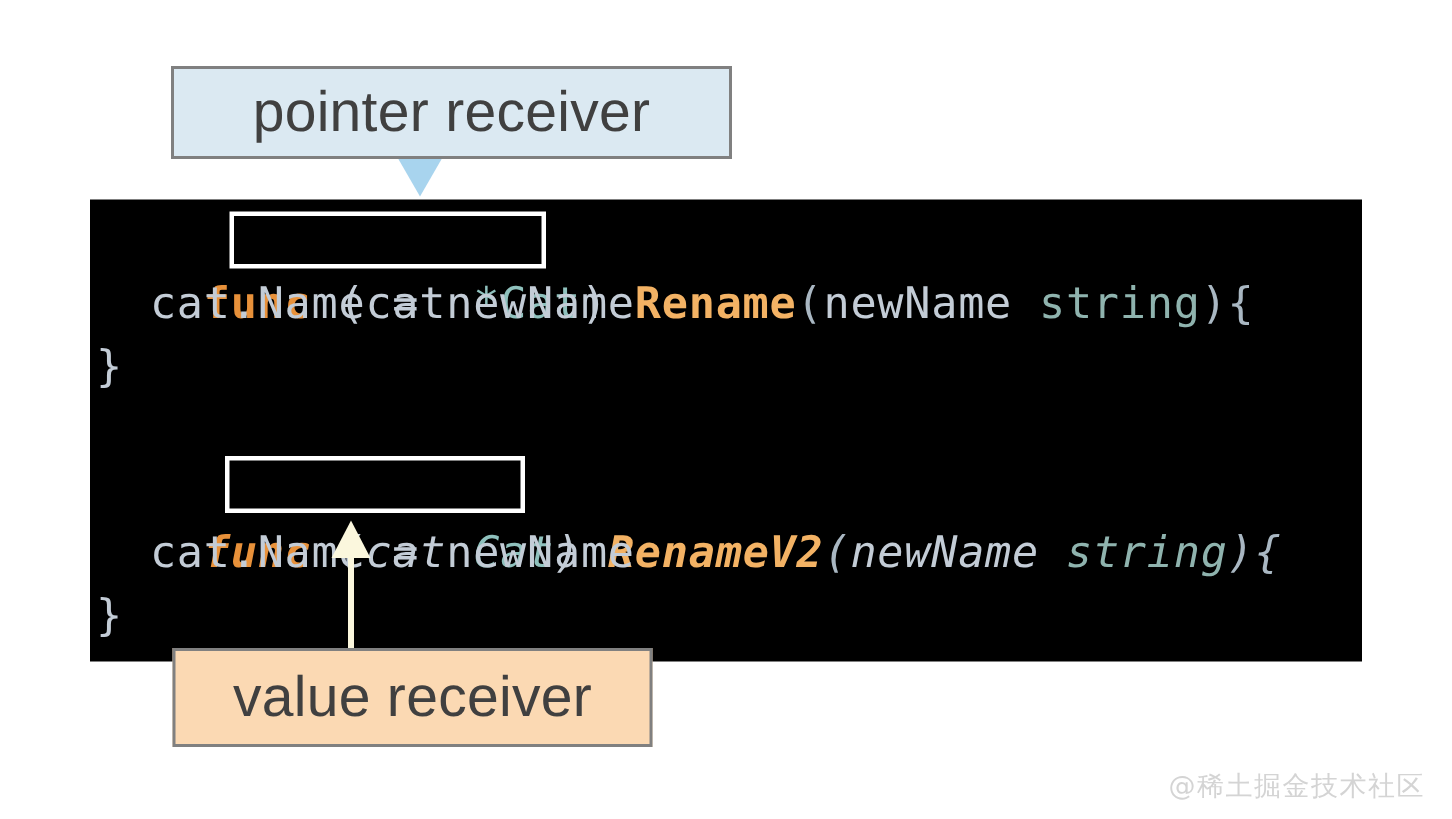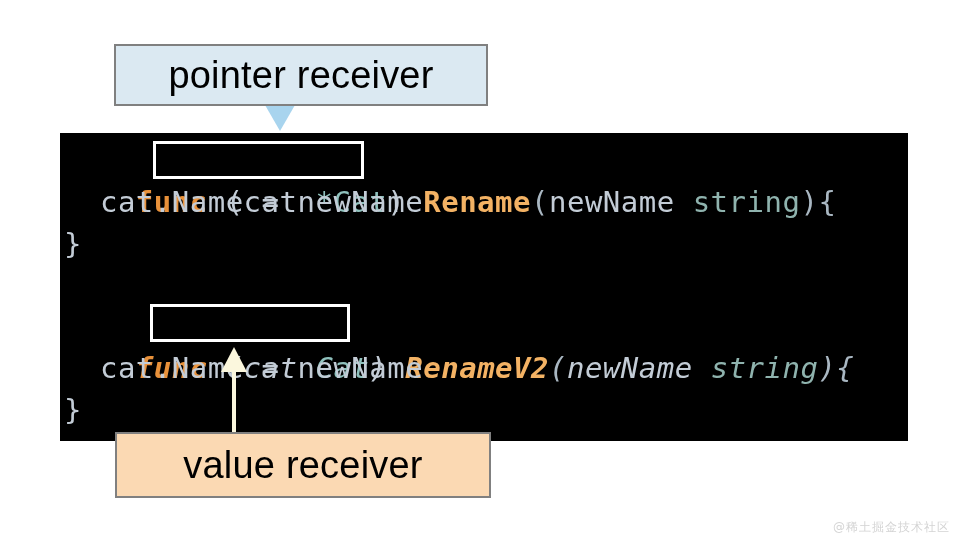--- a/index.html
+++ b/index.html
@@ -61,36 +61,36 @@
   #hl-value   { left: 150px; top: 304px; width: 200px; height: 38px; }
 
   
   .callout {
     position: absolute;
     box-sizing: border-box;
     border: 2px solid #808080;
     display: flex;
     align-items: center;
     justify-content: center;
-    color: #000000;
+    color: #404040;
     font-size: 38px;
     font-family: "Liberation Sans", sans-serif;
     letter-spacing: 0.2px;
   }
   #callout-pointer {
     left: 114px;
     top: 44px;
     width: 374px;
     height: 62px;
     background: #dbe9f2;
   }
   #callout-value {
     left: 115px;
     top: 432px;
-    width: 376px;
+    width: 320px;
     height: 66px;
     background: #fbd9b3;
   }
 
   
   #arrow-pointer-down {
     position: absolute;
     left: 265px;
     top: 105px;
     width: 0;
@@ -117,21 +117,21 @@
     border-left: 13px solid transparent;
     border-right: 13px solid transparent;
     border-bottom: 25px solid #fbf7dd;
   }
 
   
   #watermark {
     position: absolute;
     right: 18px;
     bottom: 10px;
-    font-size: 12px;
+    font-size: 18px;
     color: #d4d4d4;
     font-family: "DejaVu Sans", sans-serif;
     letter-spacing: 1px;
   }
 </style>
 </head>
 <body>
 
 <div id="code-block">
 

